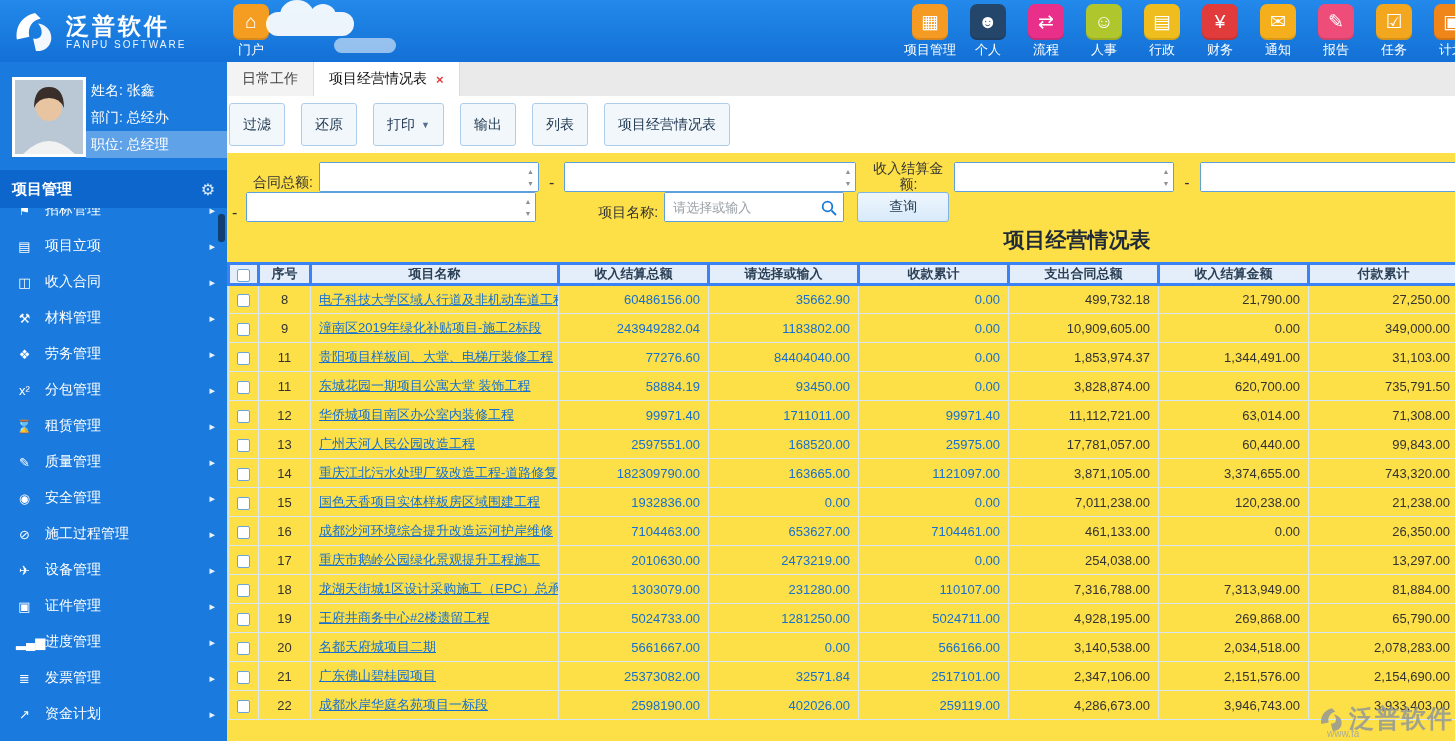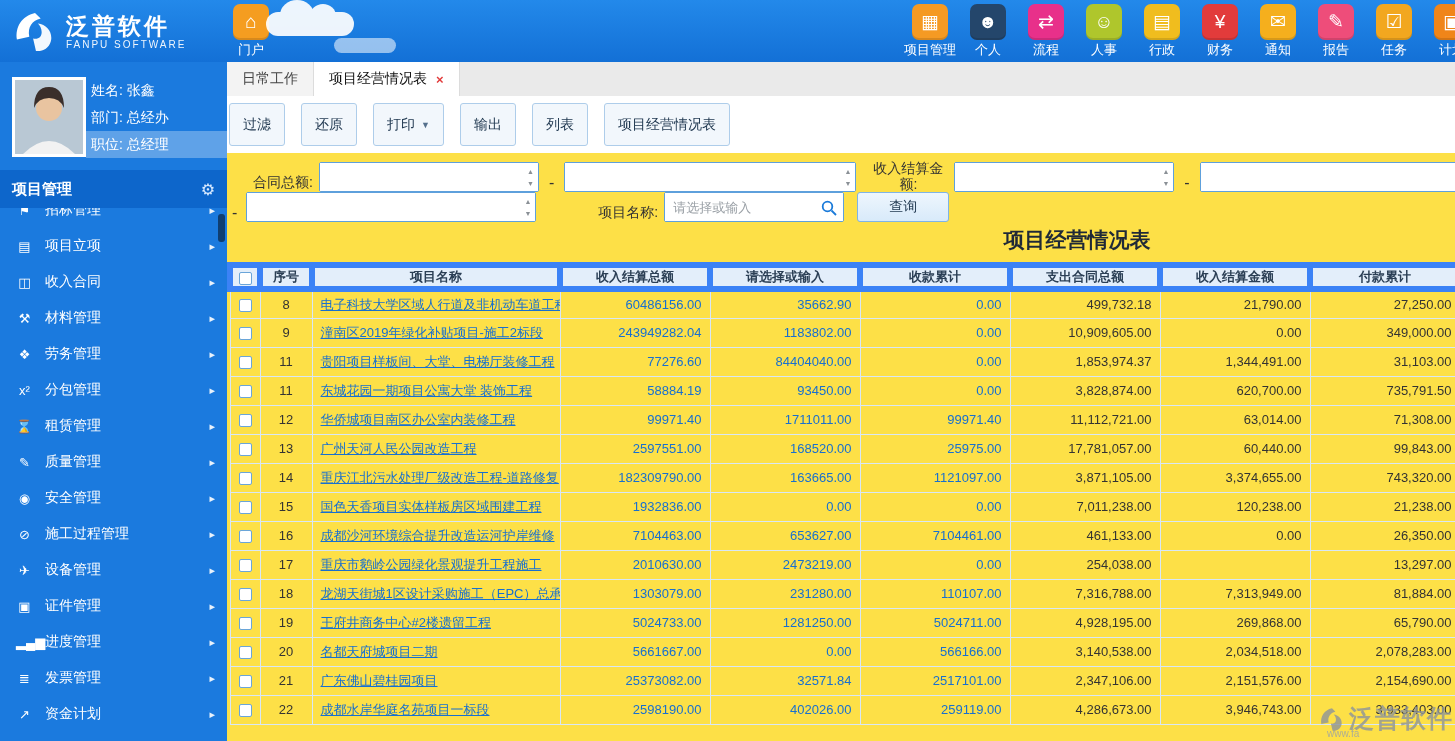--- a/index.html
+++ b/index.html
@@ -74,21 +74,21 @@
   .name-input input{width:100%;height:100%;border:0;outline:0;padding:0 26px 0 8px;font-size:13px;color:#333;font-family:inherit}
   .name-input input::placeholder{color:#9aa0a6}
   .search-ic{position:absolute;right:6px;top:7px;width:16px;height:16px;cursor:pointer}
   .query-btn{margin-left:13px;width:92px;height:30px;background:linear-gradient(#eef6fd,#d8eafa);
     border:1px solid #7fb4e6;border-radius:3px;font-size:14px;color:#223a52;cursor:pointer;font-family:inherit}
 
   .title-wrap{width:1700px;margin-top:6px}
   .table-title{text-align:center;font-size:21px;font-weight:bold;color:#1f2937;line-height:24px}
   .grid-wrap{margin-top:10px}
   table{border-collapse:collapse;table-layout:fixed;width:1230px}
-  th{background:#e3eefa;border:6px solid #3b82f6;height:18px;font-size:13px;color:#2b3f55;
+  th{background:#e3eefa;border:3px solid #3b82f6;height:18px;font-size:13px;color:#2b3f55;
     font-weight:bold;padding:0 4px;text-align:center}
   td{border:1px solid #d8e7f6;height:29px;font-size:13px;color:#333;padding:0 8px;
     overflow:hidden;white-space:nowrap}
   td.c{text-align:center;padding:0}
   td.num{text-align:right}
   td.inc{color:#176fd0}
   a.plink{color:#176fd0;text-decoration:underline;cursor:pointer}
   input[type=checkbox].cb{appearance:none;-webkit-appearance:none;width:13px;height:13px;
     border:1px solid #6aa5d9;border-radius:2px;background:#fff;vertical-align:middle;cursor:pointer;margin:0}
 

